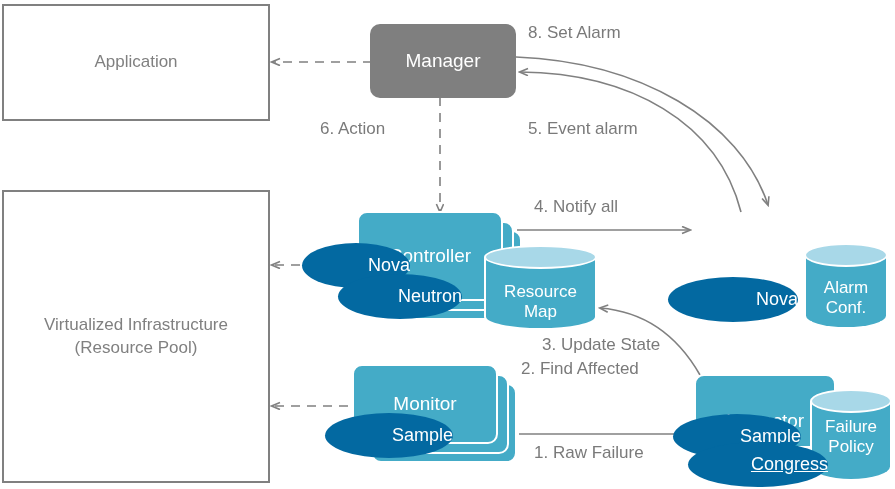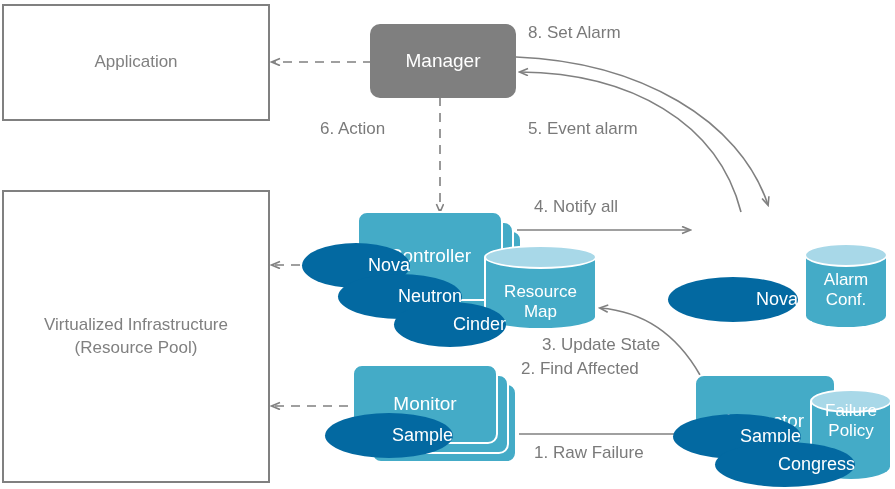--- a/index.html
+++ b/index.html
@@ -160,56 +160,53 @@
     <div class="lbl" style="top:28px;white-space:pre-line;margin-top:9px;">Resource
 Map</div>
   </div>
 
   <div class="pill" style="left:302px;top:243px;width:108px;height:45px;">
     <span>Nova</span>
   </div>
   <div class="pill" style="left:338px;top:274px;width:124px;height:45px;">
     <span>Neutron</span>
   </div>
-  <div class="pill" style="left:394px;top:302px;width:112px;height:45px;">
-    <span>Cinder</span>
-  </div>
 
   <div class="tealbox" style="left:371px;top:383px;width:146px;height:80px;z-index:3;"></div>
   <div class="tealbox" style="left:363px;top:374px;width:146px;height:80px;z-index:4;"></div>
   <div class="tealbox lead" style="left:352px;top:364px;width:146px;height:80px;z-index:5;">
     <span>Monitor</span>
   </div>
   <div class="pill" style="left:325px;top:413px;width:128px;height:45px;">
     <span>Sample</span>
   </div>
 
   <div class="cyl" style="left:804px;top:243px;width:84px;height:86px;z-index:6;">
     <div class="body" style="top:12px;height:74px;"></div>
     <div class="top" style="height:24px;"></div>
-    <div class="lbl" style="top:27px;white-space:pre-line;text-align:center;">Alarm
+    <div class="lbl" style="top:35px;white-space:pre-line;text-align:center;">Alarm
 Conf.</div>
   </div>
   <div class="pill" style="left:668px;top:277px;width:130px;height:45px;">
     <span>Nova</span>
   </div>
 
   <div class="tealbox lead" style="left:694px;top:374px;width:142px;height:74px;z-index:5;">
     <span style="position:relative;top:10px;">Inspector</span>
   </div>
   <div class="cyl" style="left:810px;top:389px;width:82px;height:92px;z-index:6;">
     <div class="body" style="top:12px;height:80px;"></div>
     <div class="top" style="height:24px;"></div>
-    <div class="lbl" style="top:12px;white-space:pre-line;">Failure
+    <div class="lbl" style="top:28px;white-space:pre-line;">Failure
 Policy</div>
   </div>
   <div class="pill" style="left:673px;top:414px;width:128px;height:45px;">
     <span>Sample</span>
   </div>
-  <div class="pill" style="left:715px;top:442px;width:140px;height:45px;">
+  <div class="pill" style="left:688px;top:442px;width:140px;height:45px;text-decoration:underline;">
     <span>Congress</span>
   </div>
 
   <div class="elabel" style="left:528px;top:22px;">8. Set Alarm</div>
   <div class="elabel" style="left:528px;top:118px;">5. Event alarm</div>
   <div class="elabel" style="left:320px;top:118px;">6. Action</div>
   <div class="elabel" style="left:534px;top:196px;">4. Notify all</div>
   <div class="elabel" style="left:521px;top:334px;margin-left:21px;">3. Update State</div>
   <div class="elabel" style="left:521px;top:358px;">2. Find Affected</div>
   <div class="elabel" style="left:534px;top:442px;">1. Raw Failure</div>

